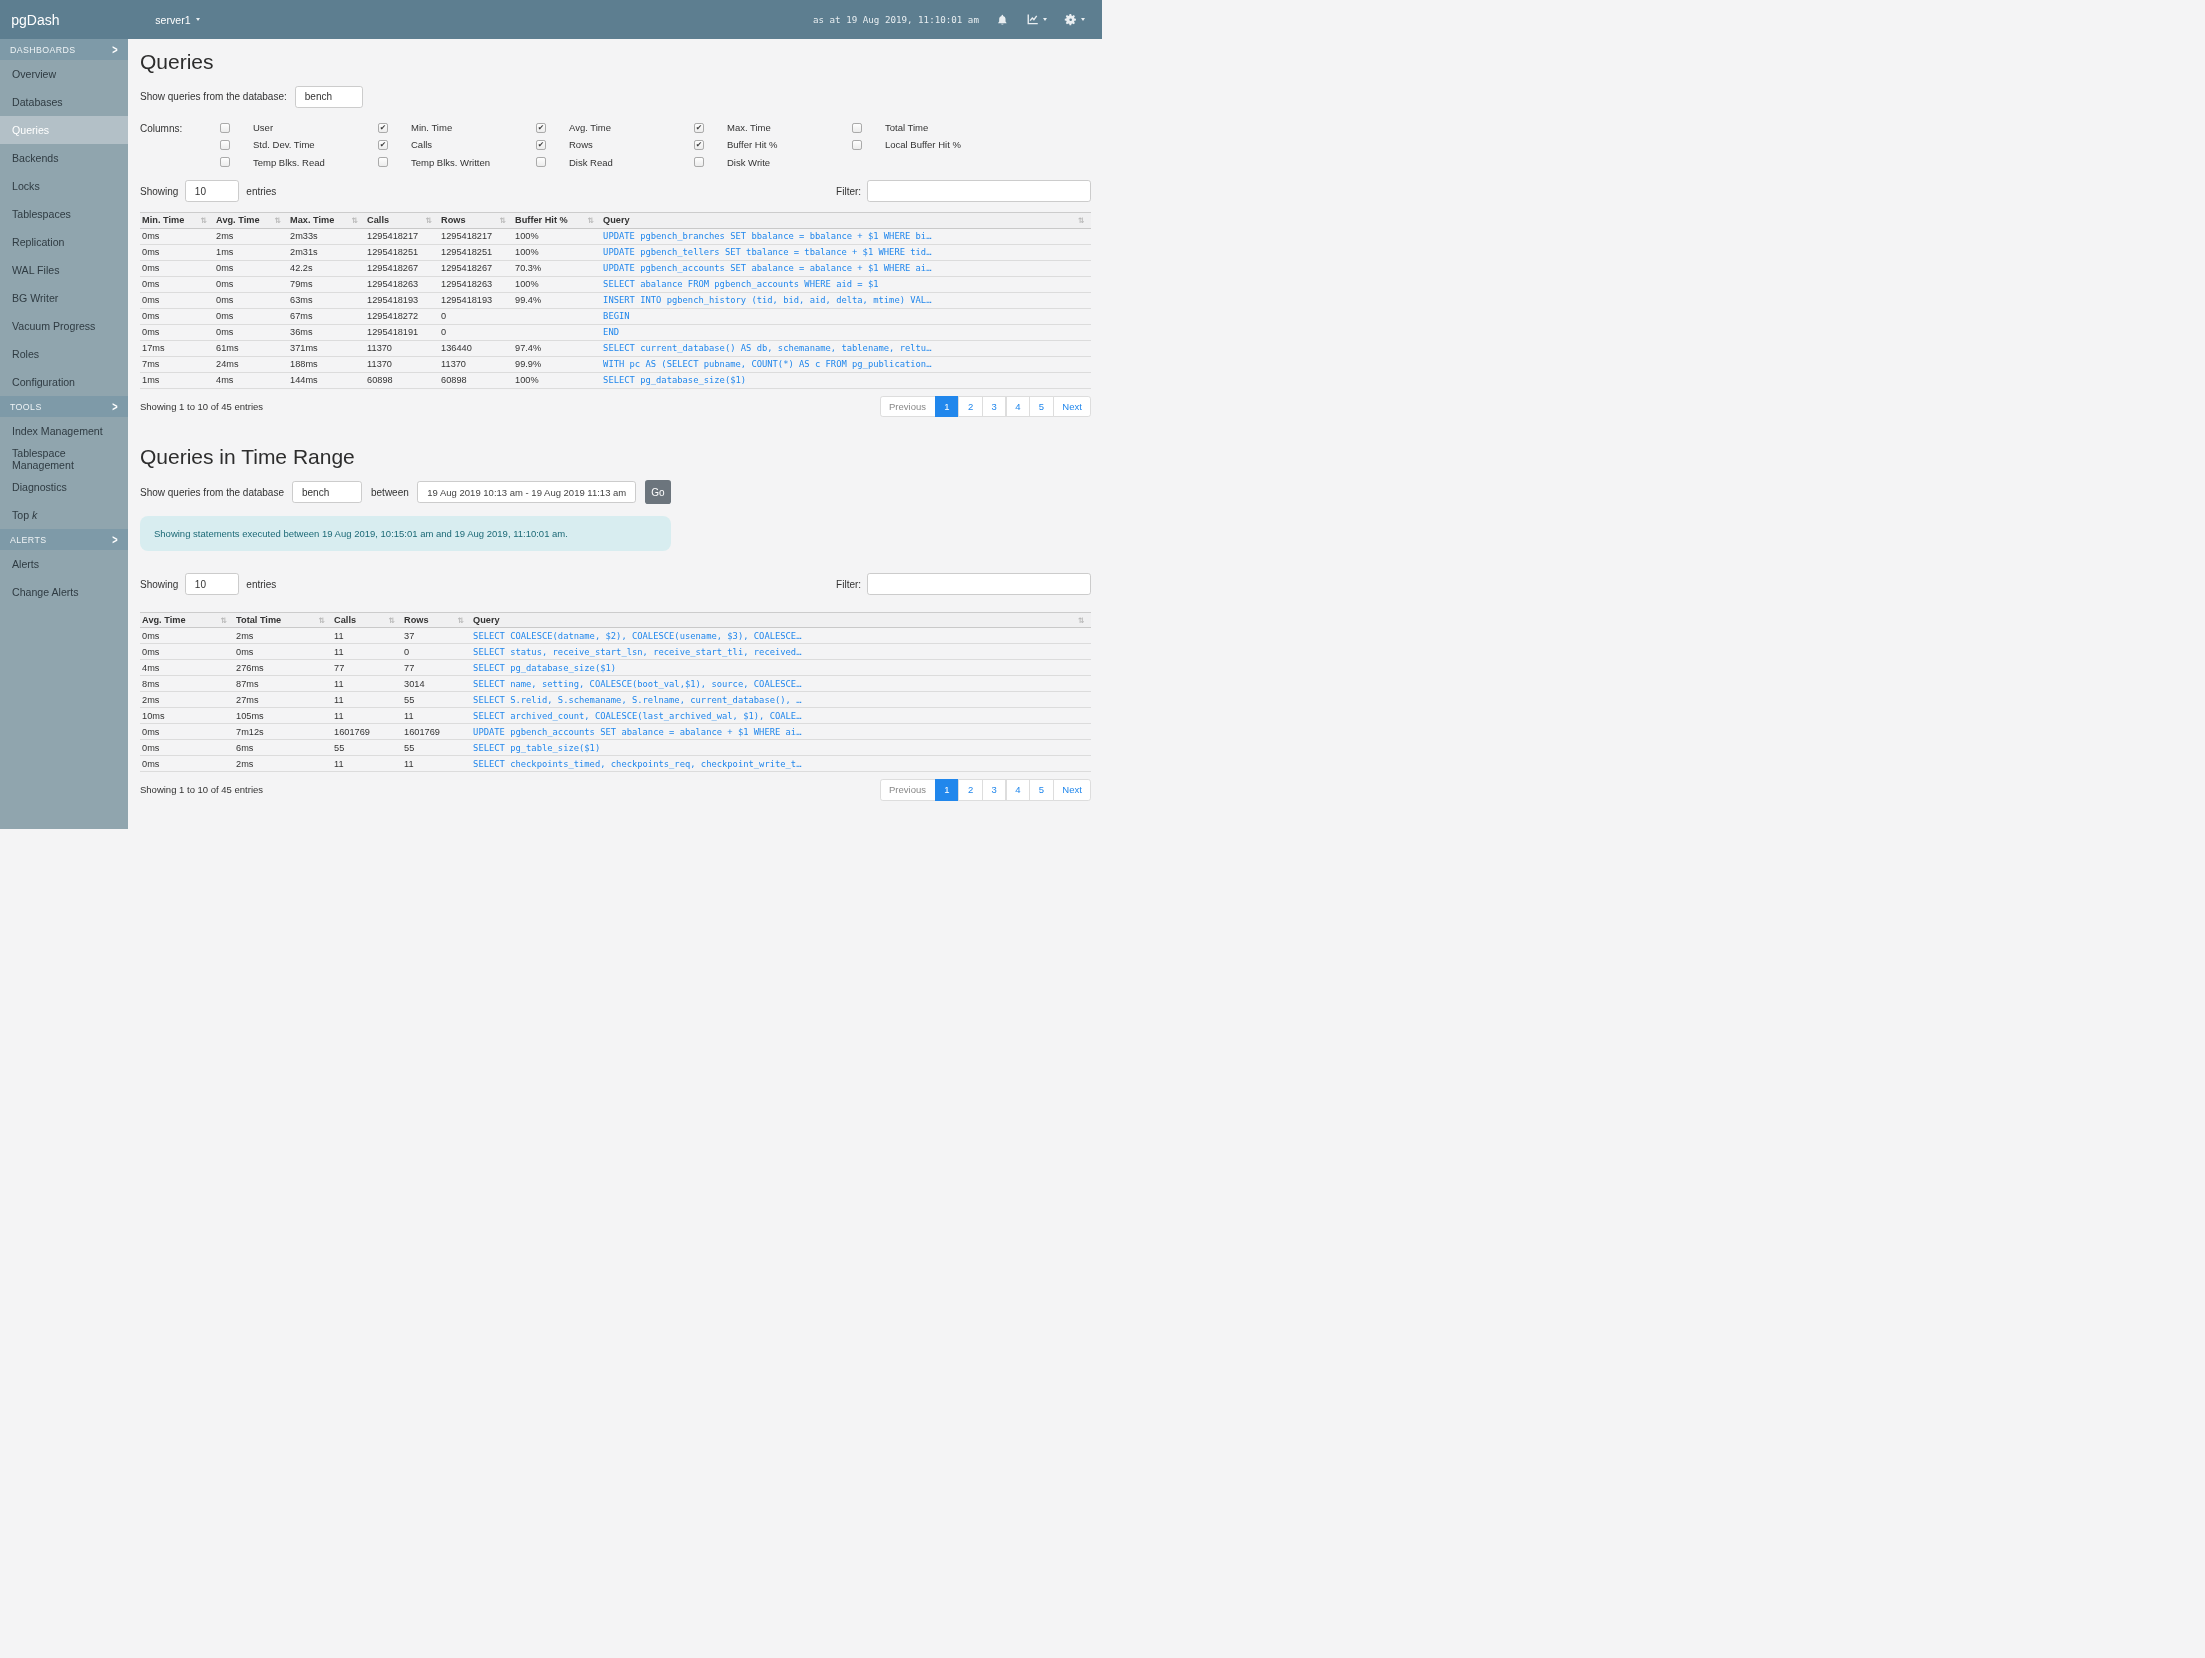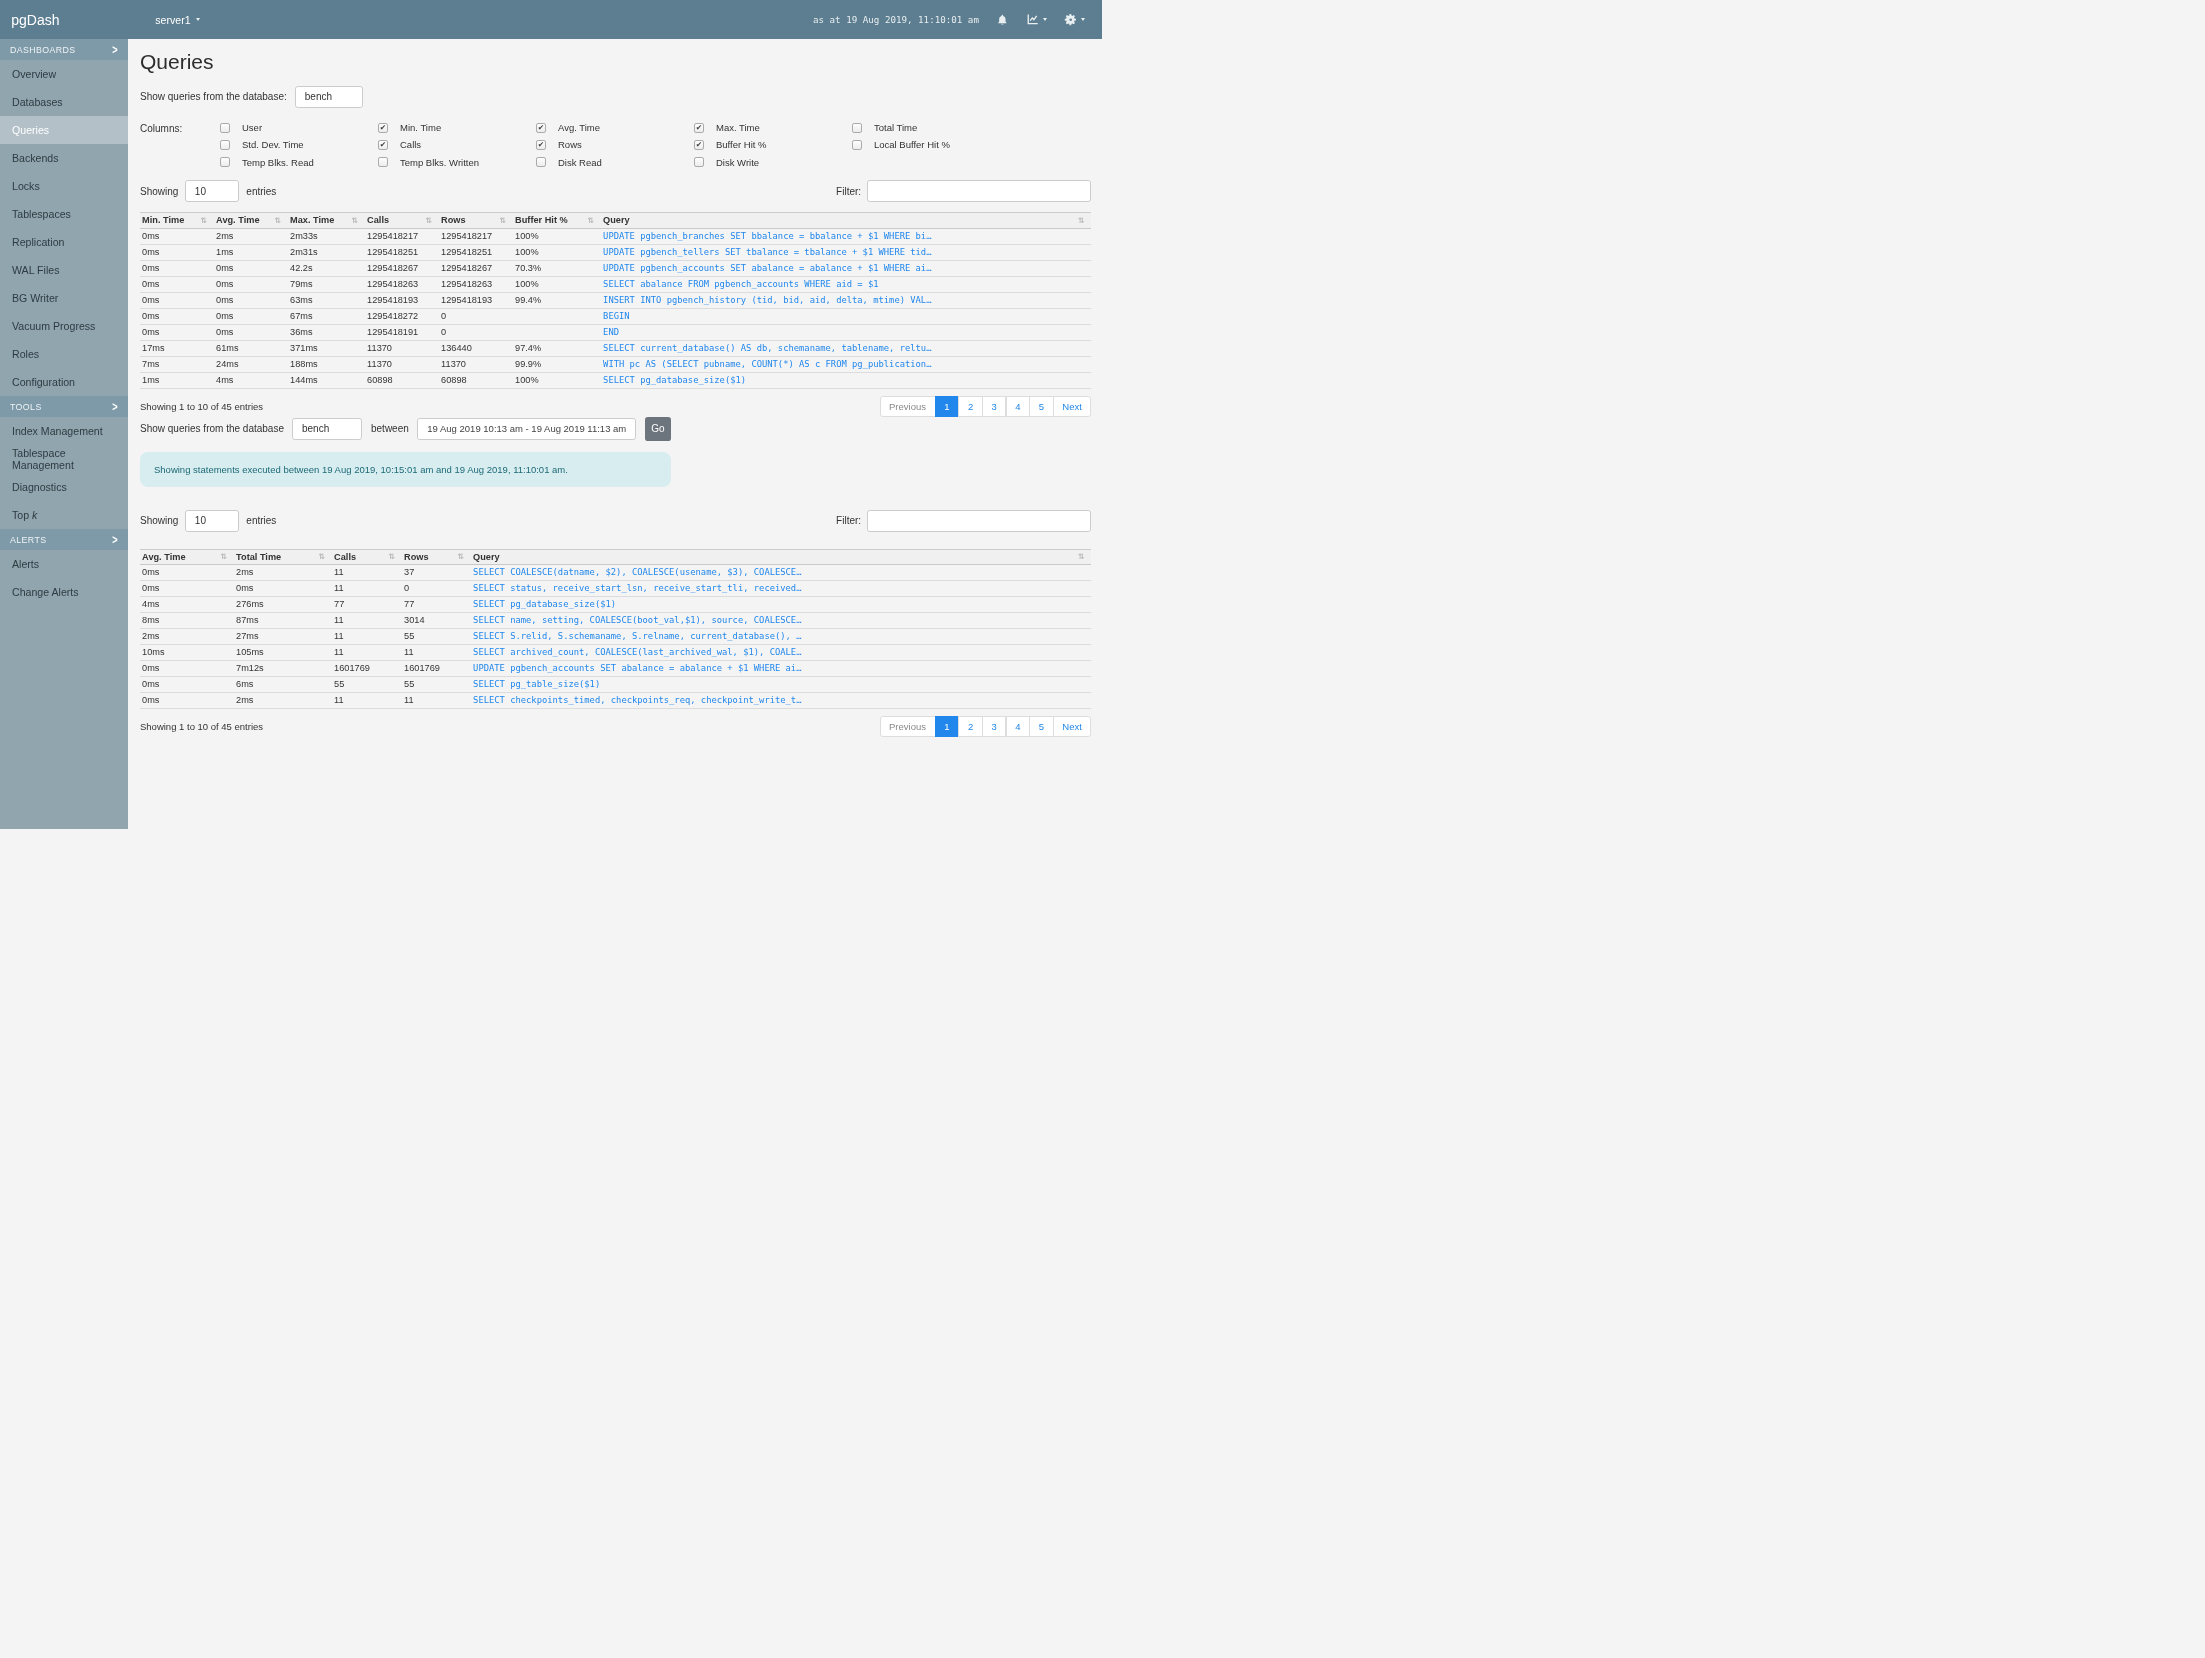--- a/index.html
+++ b/index.html
@@ -32,21 +32,21 @@
   .content { flex:1; padding:11.3px 10.6px 0 12px; }
   h1 { font-size:21px; font-weight:400; color:#2d2d2d; margin:0 0 11.3px; }
   h1.second { margin-top:28px; }
   input { border:0.7px solid #ccc; border-radius:2.8px; background:#fff; color:#333;
           font-family:inherit; font-size:10px; padding:0 8.5px; outline:none; }
   .db-row { display:flex; align-items:center; margin-bottom:14px; font-size:10px; }
   .db-row input { width:68px; height:22.5px; margin-left:8.5px; }
   .cols-row { display:flex; margin-bottom:12.7px; }
   .cols-label { width:80px; font-size:10px; padding-top:1.4px; }
   .cb-col { width:158px; display:flex; flex-direction:column; gap:6.3px; }
-  .cb-item { display:flex; align-items:center; gap:12px; font-size:9.5px; cursor:pointer; }
+  .cb-item { display:flex; align-items:center; gap:23px; font-size:9.5px; cursor:pointer; }
   .cb-box { width:10px; height:10px; border:0.7px solid #a9a9a9; border-radius:2.1px;
             background:linear-gradient(#fefefe,#ececec); display:flex; align-items:center;
             justify-content:center; font-size:7.7px; color:#3c3c3c; line-height:1; flex-shrink:0; }
   .show-row { display:flex; align-items:center; font-size:10px; margin-bottom:10px; }
   .show-row .entries-input { width:54px; height:22px; margin:0 7px; }
   .filter { margin-left:auto; display:flex; align-items:center; gap:6.3px; font-size:10px; }
   .filter input { width:224px; height:22px; }
   .show-row.second { margin-top:11.3px; }
   
   table { width:100%; border-collapse:collapse; table-layout:fixed; border-top:0.7px solid #ccc; }
@@ -391,20 +391,21 @@
           <span class="pg prev">Previous</span>
           <span class="pg active">1</span>
           <span class="pg">2</span>
           <span class="pg">3</span>
           <span class="pg">4</span>
           <span class="pg">5</span>
           <span class="pg next">Next</span>
         </span>
     </div>
 
+    <h1 class="second">Queries in Time Range</h1>
 
     <div class="range-controls">
       <span>Show queries from the database</span>
       <input class="db-input" value="bench" style="">
       <span>between</span>
       <input class="range-date" value="19 Aug 2019 10:13 am - 19 Aug 2019 11:13 am" style="">
       <button class="go-btn">Go</button>
     </div>
 
     <div class="alert">Showing statements executed between 19 Aug 2019, 10:15:01 am and 19 Aug 2019, 11:10:01 am.</div>

